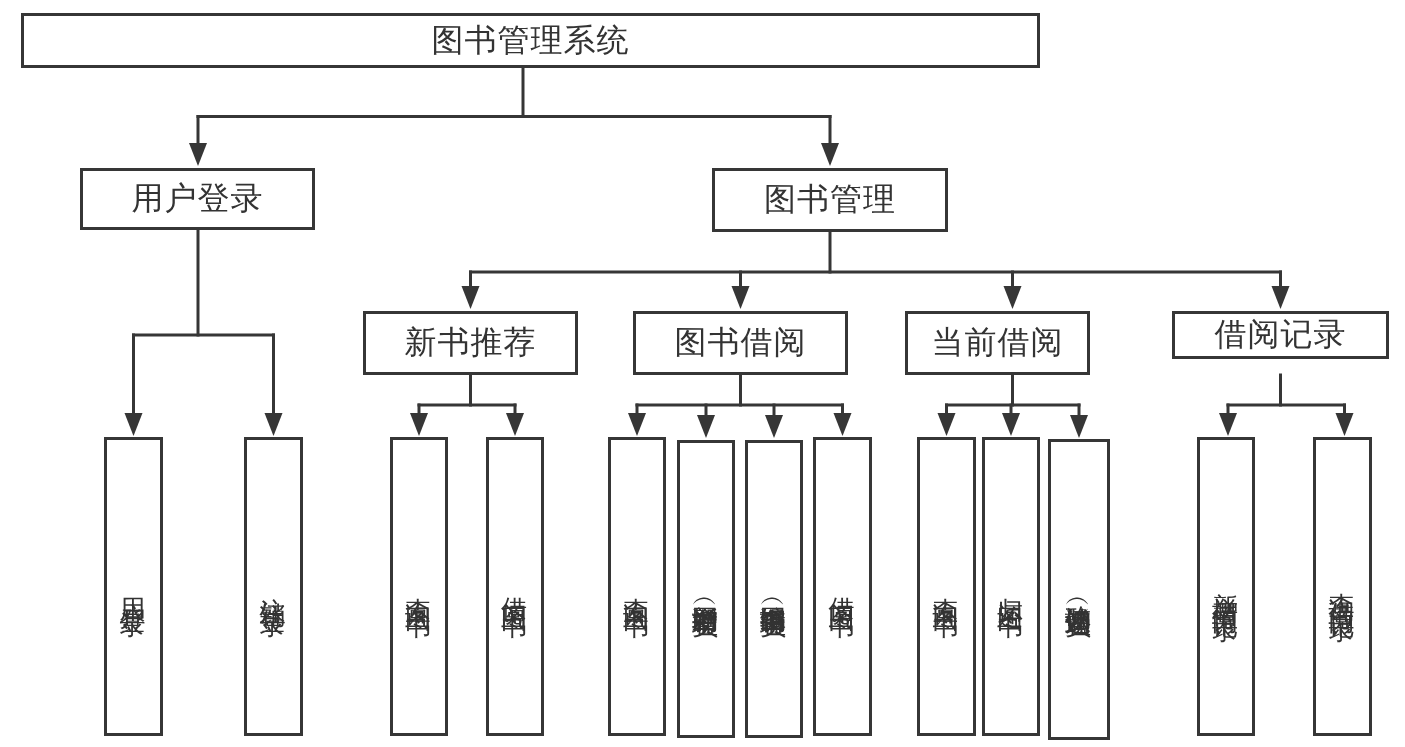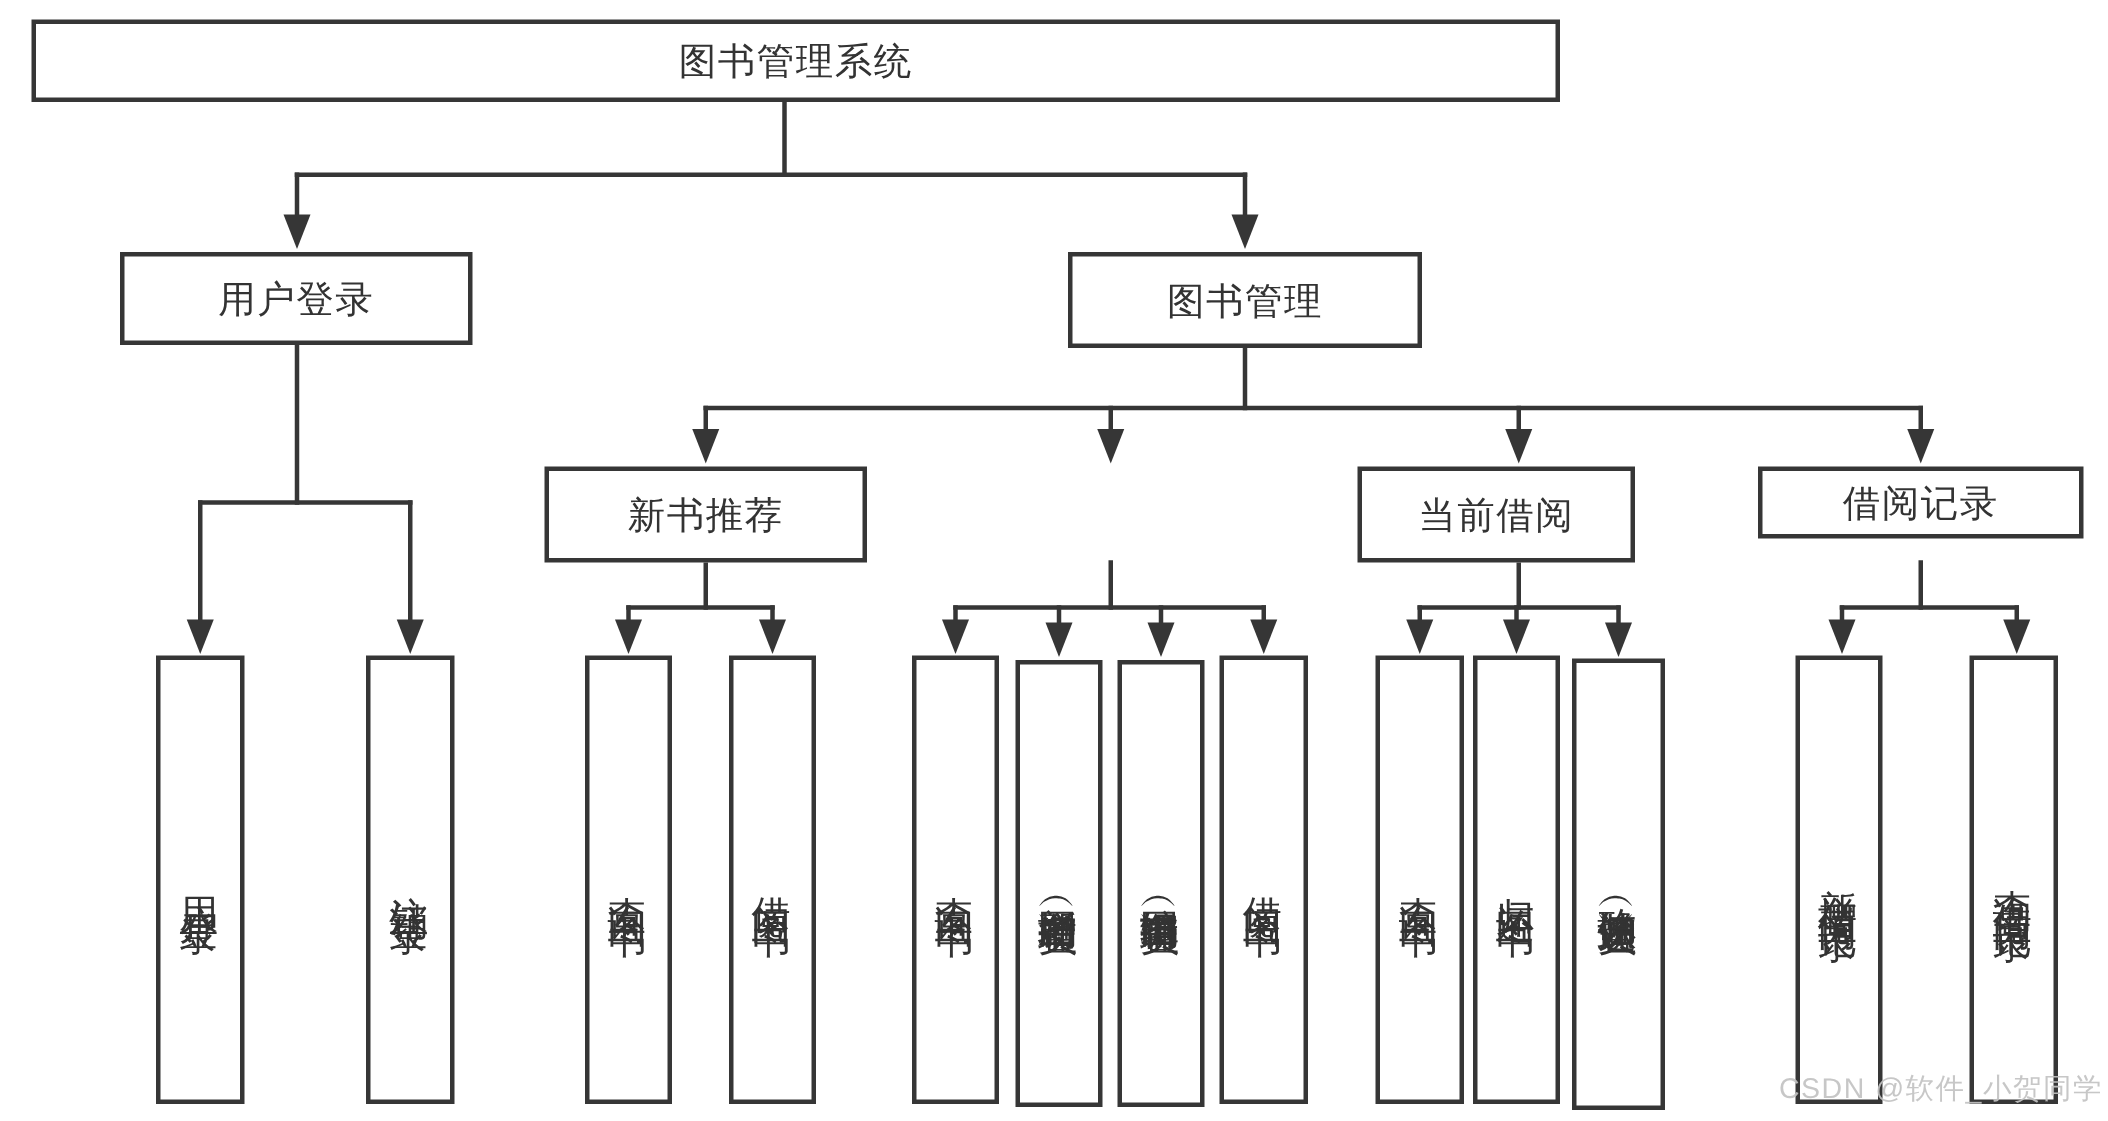--- a/index.html
+++ b/index.html
@@ -22,21 +22,21 @@
     position: absolute;
     box-sizing: border-box;
     background: #ffffff;
     border: 3px solid #363636;
     color: #333333;
     display: flex;
     align-items: center;
     justify-content: center;
     white-space: nowrap;
   }
-  .hnode { font-size: 25px; letter-spacing: 1px; }
+  .hnode { font-size: 32px; letter-spacing: 1px; }
   .vnode {
     writing-mode: vertical-rl;
     text-orientation: mixed;
     font-size: 26px;
     letter-spacing: 5px;
   }
   .vnode.tight { letter-spacing: 1px; }
   .watermark {
     position: absolute;
     left: 1186px; top: 713px;
@@ -118,20 +118,21 @@
       <polygon points="1335.5,413 1353.5,413 1344.5,436"></polygon>
     </g>
   </svg>
 
   <div class="node hnode" style="left:21px; top:13px; width:1019px; height:55px;">图书管理系统</div>
 
   <div class="node hnode" style="left:80px; top:168px; width:235px; height:62px;">用户登录</div>
   <div class="node hnode" style="left:363px; top:311px; width:215px; height:64px;">新书推荐</div>
 
   <div class="node hnode" style="left:712px; top:168px; width:236px; height:64px;">图书管理</div>
+  <div class="node hnode" style="left:633px; top:311px; width:215px; height:64px;">图书借阅</div>
   <div class="node hnode" style="left:905px; top:311px; width:185px; height:64px;">当前借阅</div>
   <div class="node hnode" style="left:1172px; top:311px; width:217px; height:48px;">借阅记录</div>
 
   <div class="node vnode" style="left:104px; top:437px; width:59px; height:299px;">用户登录</div>
   <div class="node vnode" style="left:244px; top:437px; width:59px; height:299px;">注销登录</div>
 
   <div class="node vnode" style="left:390px; top:437px; width:58px; height:299px;">查询图书</div>
   <div class="node vnode" style="left:486px; top:437px; width:58px; height:299px;">借阅图书</div>
 
   <div class="node vnode" style="left:608px; top:437px; width:58px; height:299px;">查询图书</div>
@@ -139,15 +140,14 @@
   <div class="node vnode tight" style="left:745px; top:440px; width:58px; height:298px;">编辑图书（管理员）</div>
   <div class="node vnode" style="left:813px; top:437px; width:59px; height:299px;">借阅图书</div>
 
   <div class="node vnode" style="left:917px; top:437px; width:59px; height:299px;">查询图书</div>
   <div class="node vnode" style="left:982px; top:437px; width:58px; height:299px;">归还图书</div>
   <div class="node vnode tight" style="left:1048px; top:439px; width:62px; height:301px;">确认归还（管理员）</div>
 
   <div class="node vnode" style="left:1197px; top:437px; width:58px; height:299px;">新增借阅记录</div>
   <div class="node vnode" style="left:1313px; top:437px; width:59px; height:299px;">查询借阅记录</div>
 
-  <div class="watermark">CSDN @软件_小贺同学</div>
 
 </div>
 
 </body></html>

